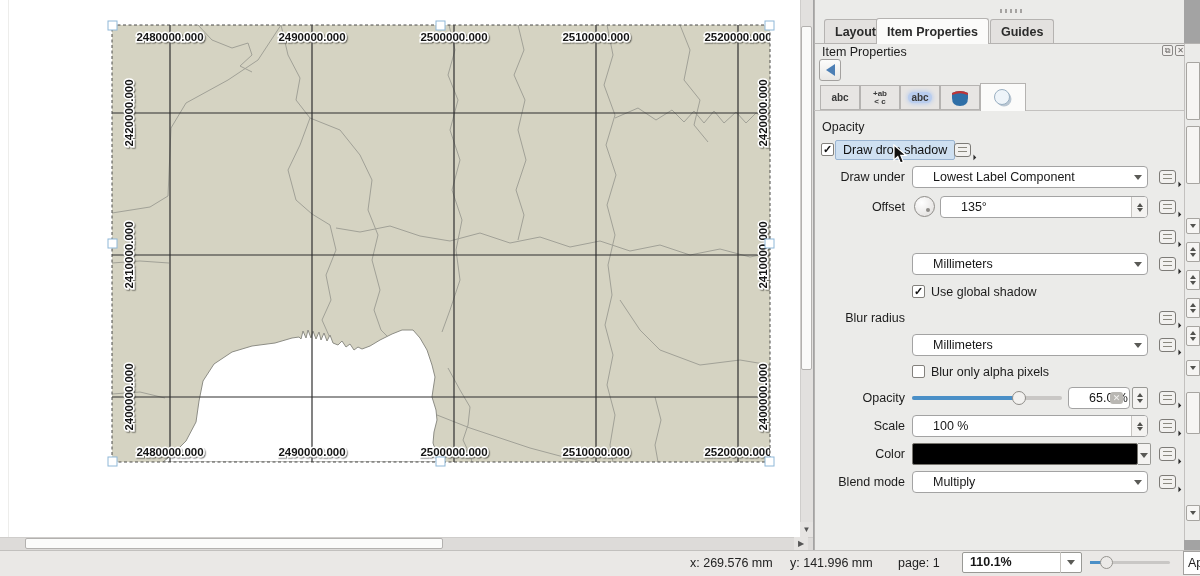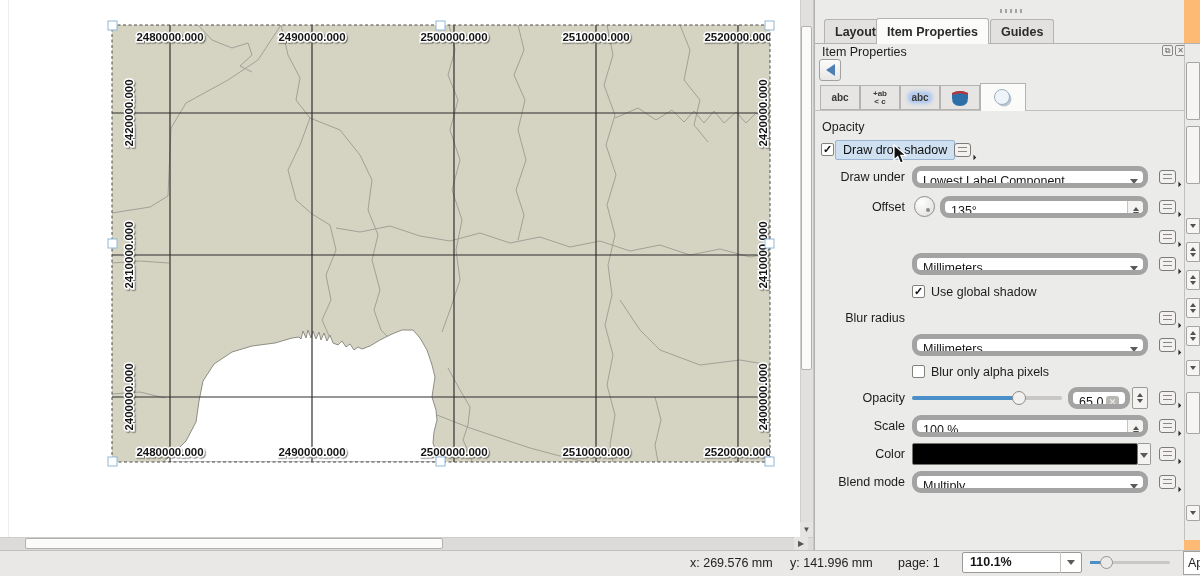--- a/index.html
+++ b/index.html
@@ -1,19 +1,19 @@
 <!DOCTYPE html>
 <html><head>
 <meta charset="utf-8">
 <style>
   * { margin:0; padding:0; box-sizing:border-box; }
   html,body { width:1200px; height:576px; overflow:hidden;
     font-family:"Liberation Sans", sans-serif; background:#fff; }
   .abs { position:absolute; }
-  #app { position:relative; width:1200px; height:576px; background:#fdba74; }
+  #app { position:relative; width:1200px; height:576px; background:#a3a3a3; }
 
   
   #canvas { left:0; top:0; width:800px; height:537px; background:#fff; }
   #page-edge { left:8px; top:0; width:1px; height:537px; background:#ededeb; }
 
   
   #vscroll { left:800px; top:0; width:13px; height:537px; background:#e2e0de; border-left:1px solid #cfcdcb; }
   #vthumb { left:801px; top:26px; width:11px; height:344px; background:#fafaf9; border:1px solid #b3b1af; border-radius:2px; }
   #vdown { left:800px; top:522px; width:13px; height:15px; background:#e6e4e2; color:#555; font-size:8px; text-align:center; line-height:15px; }
   #hscroll { left:0; top:537px; width:813px; height:13px; background:#dddbd9; border-top:1px solid #cfcdcb; }
@@ -40,22 +40,22 @@
     border-right:9px solid #4d7fb5; }
 
   .itab { position:absolute; top:85px; width:40px; height:25px; background:#e7e5e3; border:1px solid #b5b3b1;
     display:flex; align-items:center; justify-content:center; font-size:10px; font-weight:700; color:#3a3a3a; }
   .itab.active { top:83px; height:28px; background:#fbfbfa; border-bottom:none; z-index:2; }
   #sep2 { left:814px; top:110px; width:386px; height:1px; background:#c3c1bf; }
   #halo-abc { background:#b9cdee; border-radius:7px; padding:0 3px; box-shadow:0 0 4px 1px #b9cdee; }
 
   
   .rowlabel { position:absolute; left:815px; width:90px; text-align:right; font-size:12.5px; color:#1c1c1c; line-height:22px; }
-  .field { position:absolute; left:912px; width:236px; height:22px; background:#fff; border:5px solid #a3a3a3;
-    border-radius:9px; font-size:12.5px; color:#161616; line-height:20px; padding-left:6px; white-space:nowrap; overflow:hidden; }
+  .field { position:absolute; left:912px; width:236px; height:22px; background:#fff; border:1px solid #a3a3a3;
+    border-radius:4px; font-size:12.5px; color:#161616; line-height:20px; padding-left:20px; white-space:nowrap; overflow:hidden; }
   .combo .arr { position:absolute; right:5px; top:8px; width:0; height:0;
     border-left:4px solid transparent; border-right:4px solid transparent; border-top:5px solid #5a5a56; }
   .spin .btns { position:absolute; right:0; top:0; width:16px; height:20px; border-left:1px solid #c6c4c0;
     background:#f4f3f1; display:flex; flex-direction:column; align-items:center; justify-content:center; gap:1px; }
   .tri-up { width:0; height:0; border-left:3.5px solid transparent; border-right:3.5px solid transparent; border-bottom:4px solid #52524e; }
   .tri-dn { width:0; height:0; border-left:3.5px solid transparent; border-right:3.5px solid transparent; border-top:4px solid #52524e; }
 
   .chk { position:absolute; width:13px; height:13px; background:#fff; border:1px solid #83817d; border-radius:2px;
     font-size:11px; line-height:11px; text-align:center; color:#111; font-weight:700; }
   #ddslabel { left:835px; top:140px; height:20px; background:#cfe0f1; border:1px solid #9ab4d1; border-radius:2px;

